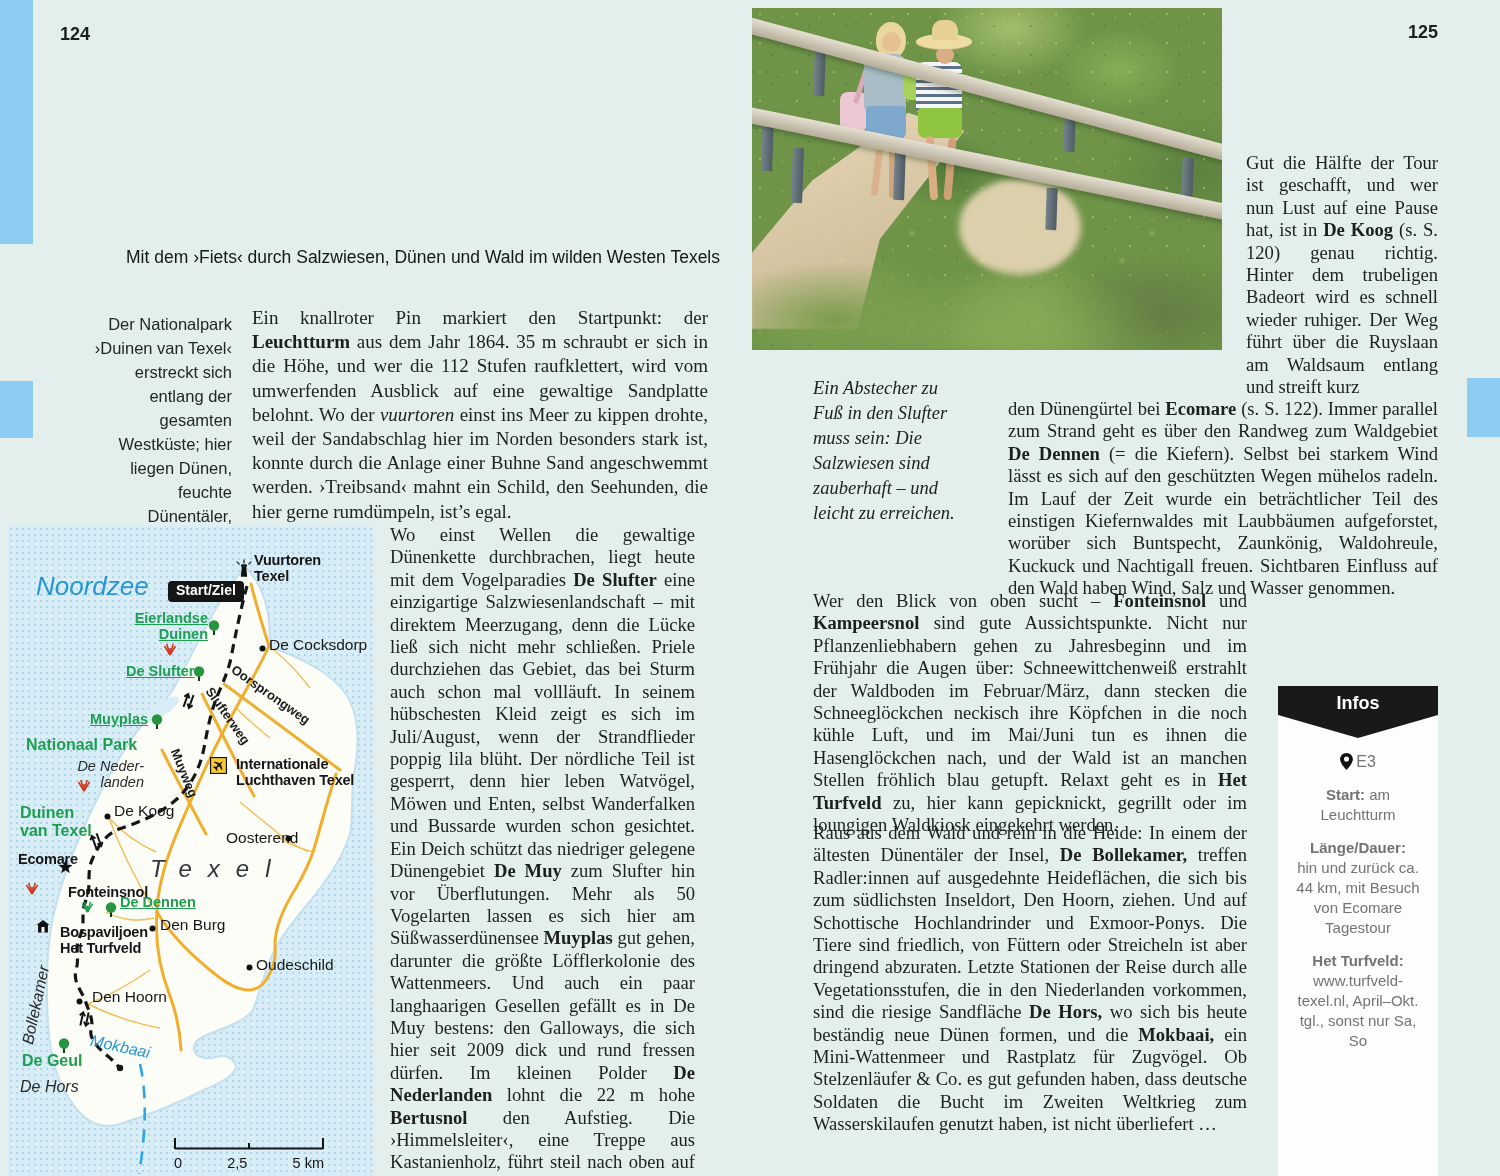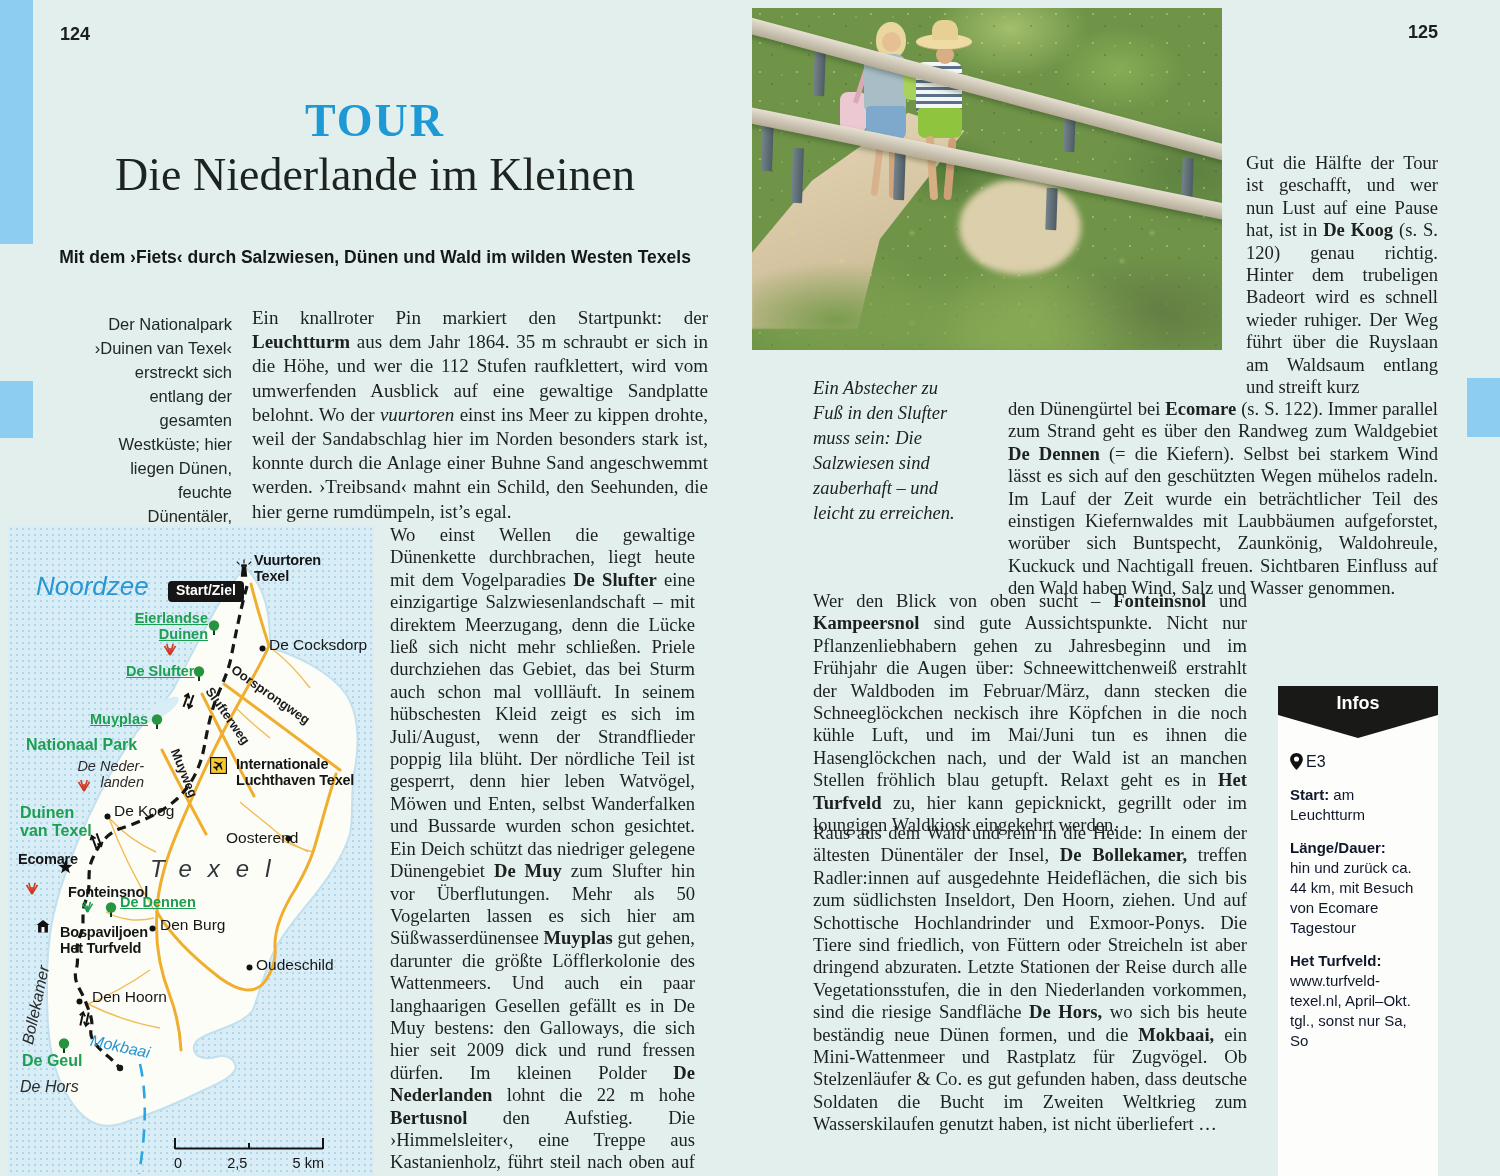--- a/index.html
+++ b/index.html
@@ -12,22 +12,22 @@
   .tab-right-small{right:0;top:378px;width:33px;height:59px;}
   
   .pagenum{position:absolute;font-weight:bold;font-size:18px;color:#1b1f1e;}
   .pn-left{left:60px;top:24px;}
   .pn-right{right:62px;top:22px;text-align:right;}
   .kicker{position:absolute;left:30px;top:94px;width:690px;text-align:center;
           font-family:"Liberation Serif",serif;font-weight:bold;font-size:46px;
           letter-spacing:2px;color:#1d99d6;}
   .title{position:absolute;left:10px;top:148px;width:730px;text-align:center;
          font-family:"Liberation Serif",serif;font-size:46px;color:#1d2321;}
-  .subtitle{position:absolute;left:30px;top:247px;width:690px;text-align:center;
-            font-weight:bold;font-size:17.5px;color:#15181a;}
+  .subtitle{position:absolute;left:30px;top:247px;width:690px;text-align:right;
+            font-weight:normal;font-size:17.5px;color:#15181a;}
   
   .serif{font-family:"Liberation Serif",serif;}
   .intro-col{position:absolute;left:94px;top:312px;width:138px;font-size:16.5px;
              line-height:24px;text-align:right;color:#222725;}
   .p1{position:absolute;left:252px;top:306px;width:456px;}
   .col-mid{position:absolute;left:390px;top:524px;width:305px;}
   .rcol{position:absolute;left:1246px;top:152px;width:192px;}
   .rp1{position:absolute;left:1008px;top:398px;width:430px;}
   .rp2{position:absolute;left:813px;top:590px;width:434px;}
   .rp3{position:absolute;left:813px;top:822px;width:434px;}
@@ -110,40 +110,38 @@
   .ml-badge{background:#151515;color:#fff;font-weight:bold;font-size:14px;
             padding:2px 8px 3px;border-radius:4px;}
   .mi{position:absolute;line-height:0;}
   .scalebar{position:absolute;left:166px;top:610px;width:150px;}
   .sb-labels{display:flex;justify-content:space-between;font-size:14.5px;color:#141414;margin-top:1px;}
   
   .infobox{position:absolute;left:1278px;top:686px;width:160px;height:508px;background:#fdfdfc;}
   .info-banner{position:relative;height:52px;background:#191917;
      clip-path:polygon(0 0,100% 0,100% 56%,50% 100%,0 56%);}
   .info-banner span{display:block;text-align:center;color:#fff;font-weight:bold;font-size:18px;padding-top:7px;}
-  .info-body{padding:14px 12px 0;font-size:15px;line-height:20px;color:#0f172a;}
+  .info-body{padding:14px 12px 0;text-align:center;font-size:15px;line-height:20px;color:#737373;}
   .info-loc{margin-bottom:13px;font-size:16px;}
   .info-loc svg{vertical-align:-3px;margin-right:3px;}
   .info-item{margin-bottom:13px;}
   .info-item b.blk{display:block;}
 </style>
 </head>
 <body>
 
 <div class="spread">
 
   <div class="tab tab-left-tall"></div>
   <div class="tab tab-left-small"></div>
   <div class="tab tab-right-small"></div>
 
   <div class="pagenum pn-left">124</div>
   <div class="pagenum pn-right">125</div>
 
-  <div class="kicker">TOUR</div>
-  <div class="title">Die Niederlande im Kleinen</div>
   <div class="subtitle">Mit dem ›Fiets‹ durch Salzwiesen, Dünen und Wald im wilden Westen Texels</div>
 
   <div class="intro-col">Der Nationalpark ›Duinen van Texel‹ erstreckt sich entlang der gesamten Westküste; hier liegen Dünen, feuchte Dünentäler, Wälder, Salzwiesen und Heidegebiete.</div>
   <div class="p1 serif body-text"><span>Ein knallroter Pin markiert den Startpunkt: der </span><b>Leuchtturm</b><span> aus dem Jahr 1864. 35 m schraubt er sich in die Höhe, und wer die 112 Stufen raufklettert, wird vom umwerfenden Ausblick auf eine gewaltige Sandplatte belohnt. Wo der </span><i>vuurtoren</i><span> einst ins Meer zu kippen drohte, weil der Sandabschlag hier im Norden besonders stark ist, konnte durch die Anlage einer Buhne Sand angeschwemmt werden. ›Treibsand‹ mahnt ein Schild, den Seehunden, die hier gerne rumdümpeln, ist’s egal.</span></div>
   <div class="col-mid serif body-text"><span>Wo einst Wellen die gewaltige Dünenkette durchbrachen, liegt heute mit dem Vogelparadies </span><b>De Slufter</b><span> eine einzigartige Salzwiesenlandschaft – mit direktem Meerzugang, denn die Lücke ließ sich nicht mehr schließen. Priele durchziehen das Gebiet, das bei Sturm auch schon mal vollläuft. In seinem hübschesten Kleid zeigt es sich im Juli/August, wenn der Strandflieder poppig lila blüht. Der nördliche Teil ist gesperrt, denn hier leben Watvögel, Möwen und Enten, selbst Wanderfalken und Bussarde wurden schon gesichtet. Ein Deich schützt das niedriger gelegene Dünengebiet </span><b>De Muy</b><span> zum Slufter hin vor Überflutungen. Mehr als 50 Vogelarten lassen es sich hier am Süßwasserdünensee </span><b>Muyplas</b><span> gut gehen, darunter die größte Löfflerkolonie des Wattenmeers. Und auch ein paar langhaarigen Gesellen gefällt es in De Muy bestens: den Galloways, die sich hier seit 2009 dick und rund fressen dürfen. Im kleinen Polder </span><b>De Nederlanden</b><span> lohnt die 22 m hohe </span><b>Bertusnol</b><span> den Aufstieg. Die ›Himmelsleiter‹, eine Treppe aus Kastanienholz, führt steil nach oben auf die Düne – und zu einer Wahnsinns-Aussicht.</span></div>
 
   <div class="map">
     <svg class="base" width="366" height="650" viewBox="0 0 366 650">
       <path fill="#fdfdf8" stroke="#c3e0ee" stroke-width="2" d="M238,42
         C246,50 256,64 260,88 C262,104 262,114 263,122

